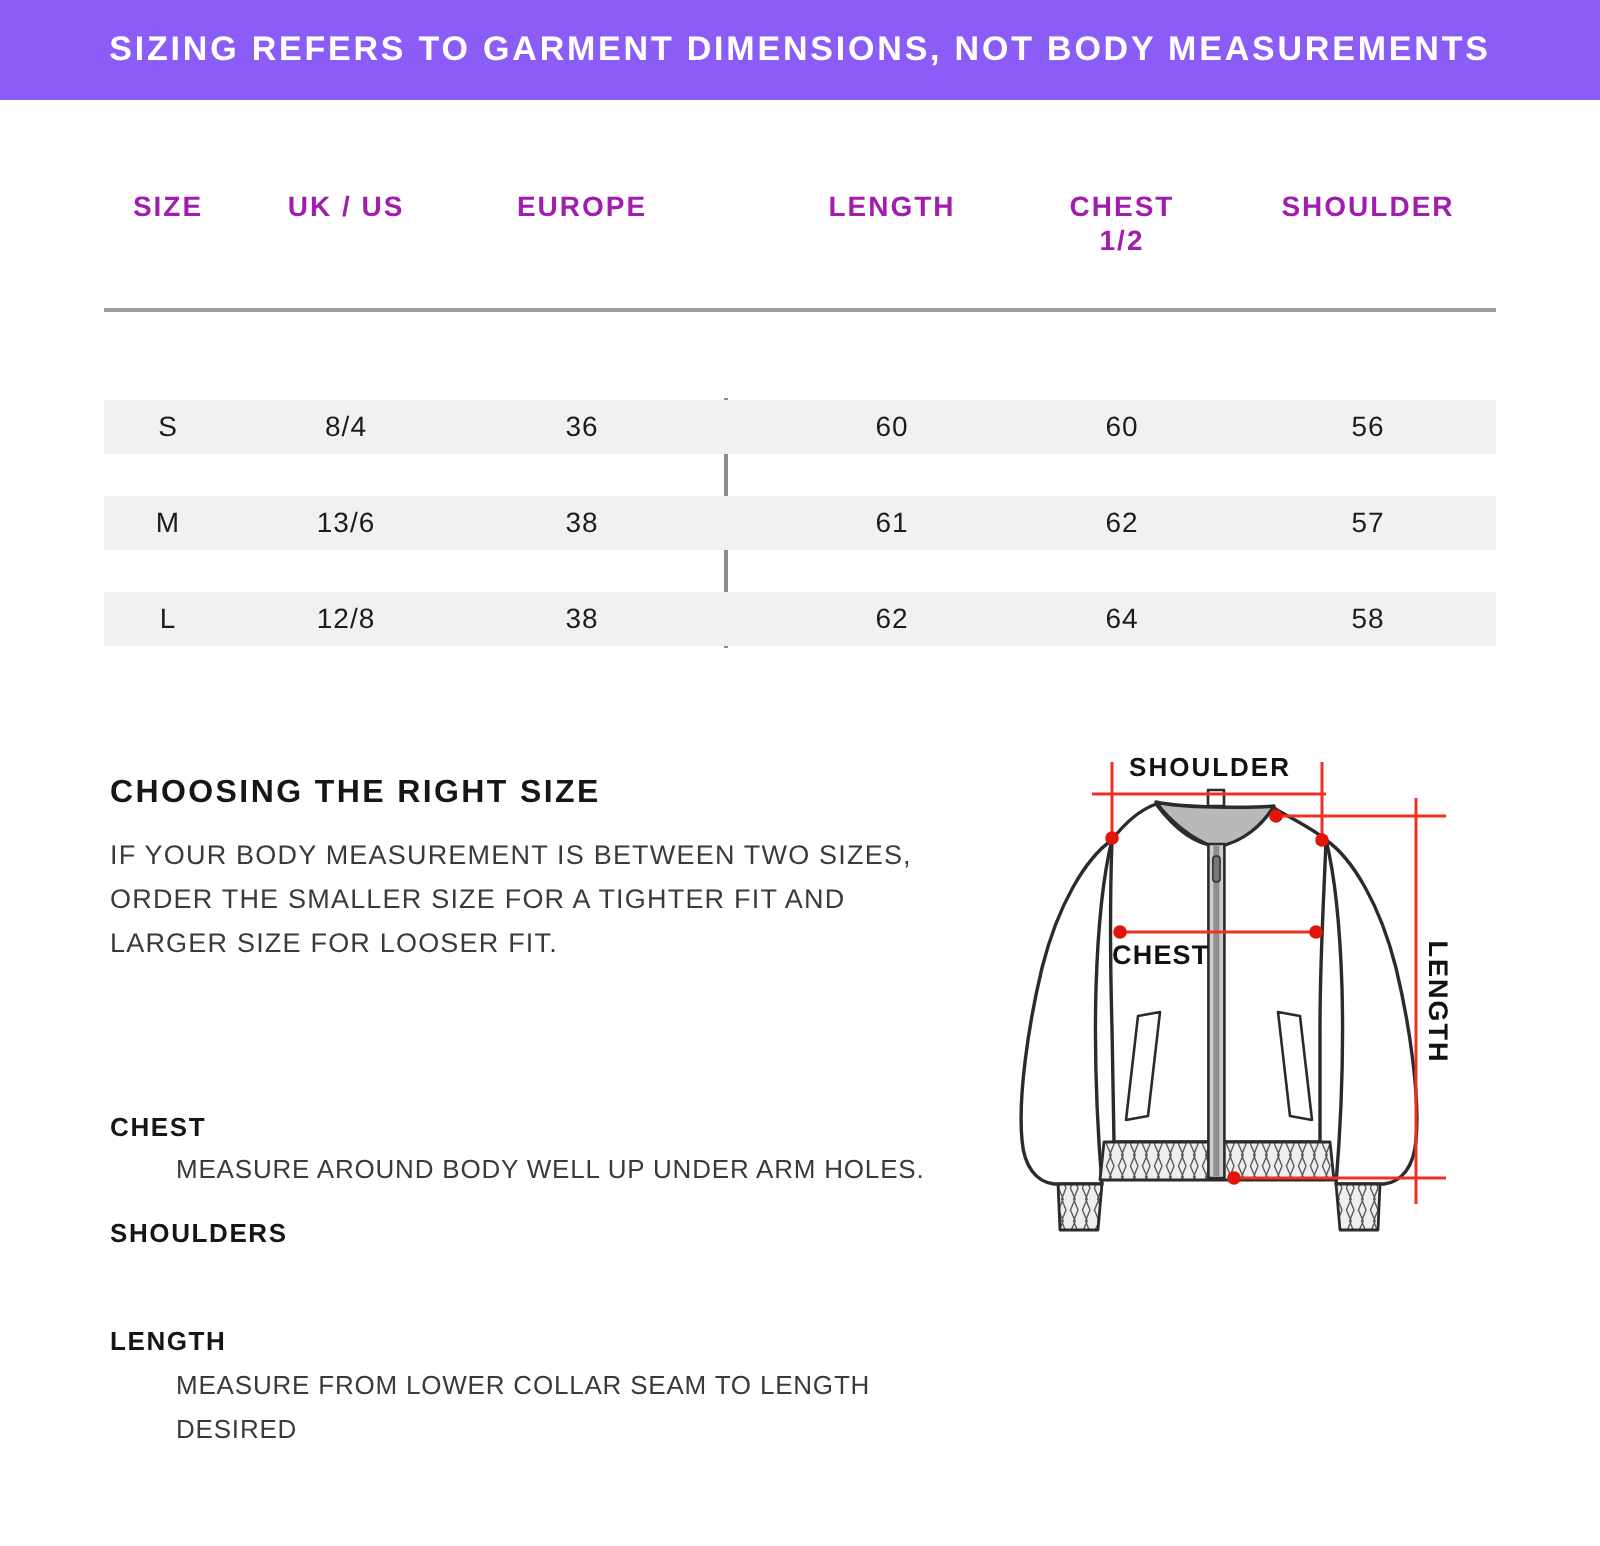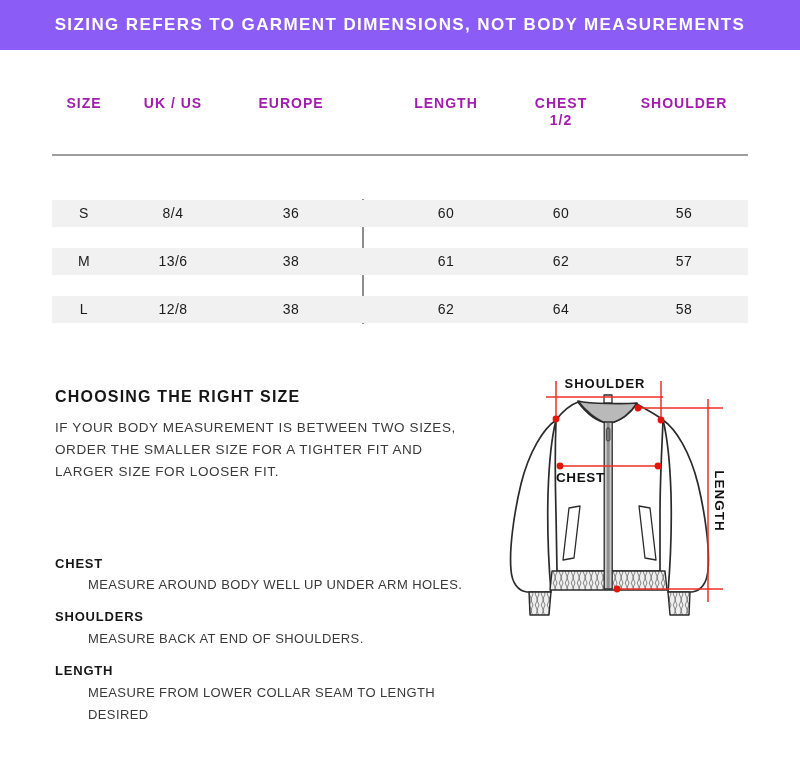--- a/index.html
+++ b/index.html
@@ -86,21 +86,20 @@
   </div>
 
   <h2 class="h2" style="top:375px">CHOOSING THE RIGHT SIZE</h2>
   <div class="pline" style="top:417px">IF YOUR BODY MEASUREMENT IS BETWEEN TWO SIZES,</div>
   <div class="pline" style="top:461px">LARGER SIZE FOR LOOSER FIT.</div>
   <div class="pline" style="top:439px">ORDER THE SMALLER SIZE FOR A TIGHTER FIT AND</div>
 
   <div class="sublabel" style="top:556px">CHEST</div>
   <div class="subtext" style="top:577px">MEASURE AROUND BODY WELL UP UNDER ARM HOLES.</div>
   <div class="sublabel" style="top:609px">SHOULDERS</div>
-  <div class="subtext" style="top:631px">MEASURE BACK AT END OF SHOULDERS.</div>
   <div class="sublabel" style="top:663px">LENGTH</div>
   <div class="subtext" style="top:685px">MEASURE FROM LOWER COLLAR SEAM TO LENGTH</div>
   <div class="subtext" style="top:707px">DESIRED</div>
 
   <svg class="jacket-svg" viewBox="490 370 250 270" aria-hidden="true">
     <defs>
       <pattern id="rib" width="6" height="22" patternUnits="userSpaceOnUse">
         <rect width="6" height="22" fill="#efefef"></rect>
         <path d="M1.2,0 L3.6,5.5 L1.2,11 L3.6,16.5 L1.2,22 M5,0 L2.8,5.5 L5,11 L2.8,16.5 L5,22" stroke="#5a5a5a" stroke-width="0.7" fill="none"></path>
       </pattern>

